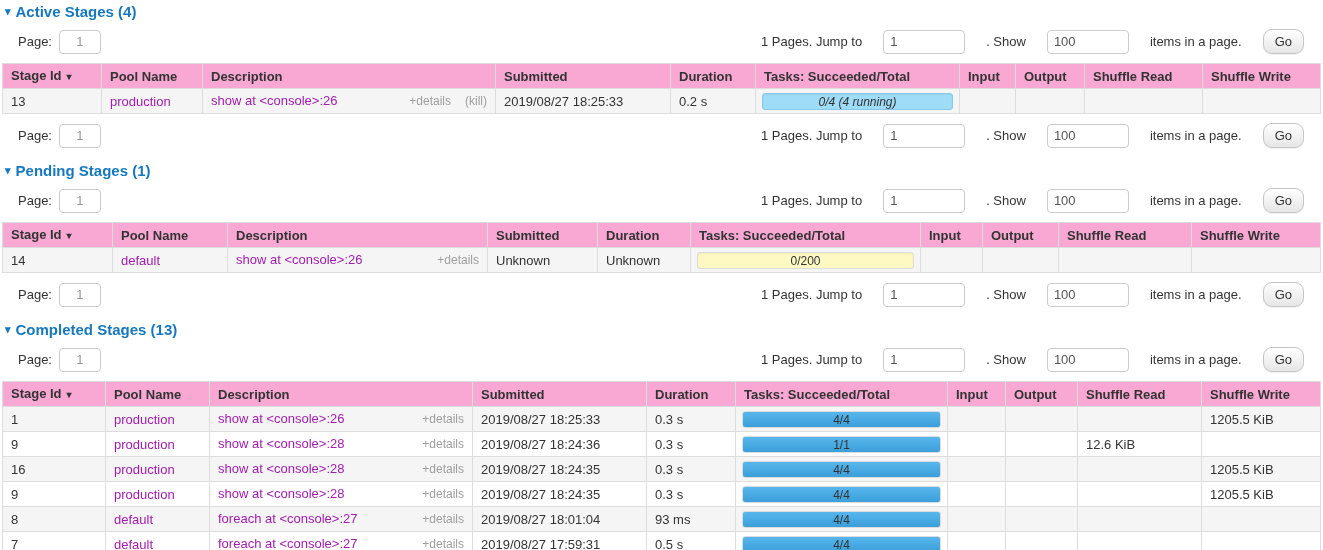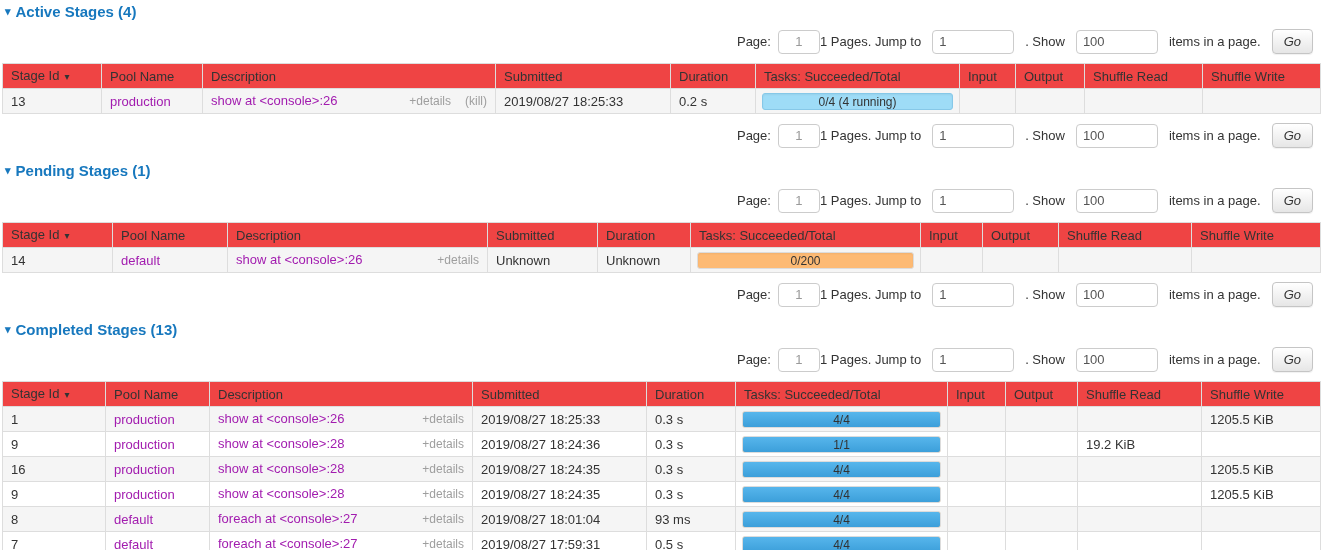--- a/index.html
+++ b/index.html
@@ -25,27 +25,27 @@
     display: flex;
     align-items: center;
     gap: 5px;
   }
   .stage-section:first-child .section-title { margin-top: 3px; }
   .collapse-arrow { font-size: 11px; line-height: 1; }
 
   
   .pag-row {
     display: flex;
-    justify-content: flex-end;
+    justify-content: space-between;
     align-items: center;
-    margin: 9px 4px;
+    margin: 9px 13px;
     padding: 0 4px 0 3px;
   }
   .pag-left { display: flex; align-items: center; gap: 7px; }
-  .pag-right { display: flex; align-items: center; gap: 11px; }
+  .pag-right { display: flex; align-items: center; gap: 21px; }
   .pag-text { color: #333; white-space: nowrap; }
   .inp {
     border: 1px solid #cccccc;
     border-radius: 4px;
     font-family: "Liberation Sans", sans-serif;
     font-size: 13px;
     color: #555;
     padding: 2px 6px;
     height: 24px;
     background: #fff;
@@ -53,42 +53,41 @@
   .page-inp { width: 42px; text-align: center; color: #999; }
   .wide-inp { width: 82px; }
   .go-btn {
     font-family: "Liberation Sans", sans-serif;
     font-size: 13px;
     color: #333;
     padding: 3px 11px;
     height: 25px;
     background: linear-gradient(#ffffff, #e6e6e6);
     border: 1px solid #c5c5c5;
-    border-radius: 4px;
+    border-radius: 9px;
     box-shadow: 0 1px 1px rgba(0,0,0,.06);
     cursor: pointer;
-    font-style: italic;
   }
 
   
   table.stages-table {
     width: 100%;
     border-collapse: collapse;
     table-layout: fixed;
   }
   .stages-table th, .stages-table td {
     border: 1px solid #dddddd;
     padding: 4px 8px;
     text-align: left;
     font-size: 13px;
     line-height: 15px;
     white-space: nowrap;
     overflow: hidden;
   }
-  .stages-table th { background: #ef4444; font-weight: normal; }
+  .stages-table th { background: #f9a8d4; font-weight: bold; }
   .stages-table tbody tr { background: #ffffff; }
   .stages-table tbody tr:nth-child(odd) { background: #f5f5f5; }
   .sort-arrow { font-size: 10px; margin-left: 5px; }
 
   a.link { color: #a21caf; text-decoration: none; }
   .desc-wrap { display: flex; justify-content: space-between; align-items: baseline; }
   .desc-right { display: flex; gap: 14px; color: #9e9e9e; font-size: 12px; }
   .details-toggle { cursor: pointer; }
   a.kill-link { color: #9e9e9e; text-decoration: none; font-size: 12px; }
 
@@ -110,25 +109,25 @@
   .tbl-2 th:nth-child(5){width:89px}  .tbl-2 th:nth-child(6){width:212px}
   .tbl-2 th:nth-child(7){width:58px}  .tbl-2 th:nth-child(8){width:72px}
   .tbl-2 th:nth-child(9){width:124px}
 
   
   .tasks-cell { padding: 2px 6px !important; }
   .progress {
     position: relative;
     height: 17px;
     border-radius: 3px;
-    background: #fdba74;
+    background: #fef9c3;
     border: 1px solid #dcdcdc;
     box-shadow: inset 0 1px 2px rgba(0,0,0,.05);
   }
-  .progress.running { background: #9edcf7; border-color: #86c8e8; }
+  .progress.running { background: #9edcf7; border-color: #86c8e8; font-style: italic; }
   .progress .bar {
     position: absolute; top: 0; left: 0; bottom: 0; width: 100%;
     background: linear-gradient(#57b6ec, #3c9fda);
     border-radius: 2px;
   }
   .progress-label {
     position: absolute; left: 0; right: 0; top: 0;
     text-align: center;
     font-size: 12px;
     line-height: 16px;
@@ -374,21 +373,21 @@
             <td>2019/08/27 18:24:36</td>
             <td>0.3 s</td>
             <td class="tasks-cell">
               <div class="progress full">
                 <div class="bar"></div>
                 <span class="progress-label">1/1</span>
               </div>
             </td>
             <td></td>
             <td></td>
-            <td>19.2 KiB</td>
+            <td>12.6 KiB</td>
             <td></td>
           </tr>
           <tr>
             <td>16</td>
             <td><a class="link" href="#">production</a></td>
             <td>
               <div class="desc-wrap">
                 <a class="link" href="#">show at &lt;console&gt;:28</a>
                 <span class="desc-right">
                   <span class="details-toggle">+details</span>

